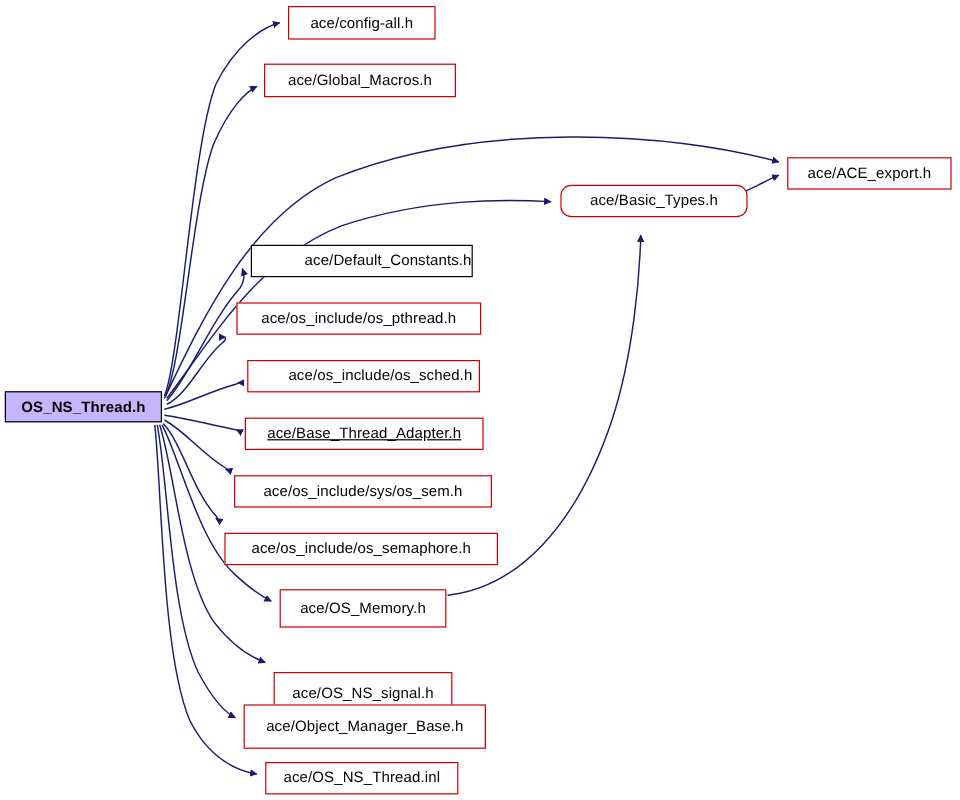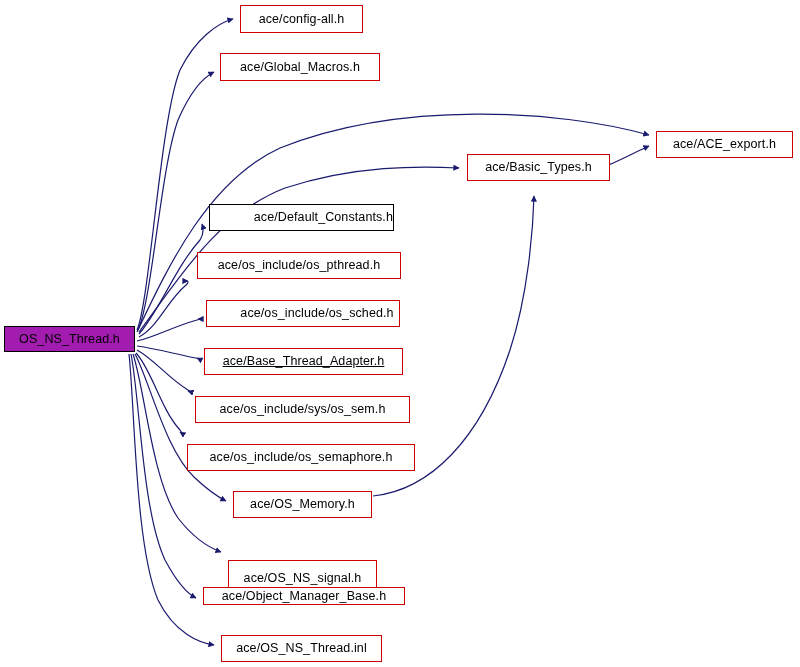--- a/index.html
+++ b/index.html
@@ -36,22 +36,23 @@
     white-space: nowrap;
     line-height: 1;
     letter-spacing: 0.1px;
     z-index: 2;
   }
   .node.plain {
     border-color: #000000;
     justify-content: flex-end;
   }
   .node.root {
-    background: #a21caf;
+    background: #c4b5fd;
     border-color: #000000;
+    font-weight: bold;
   }
   .node-label {
     pointer-events: none;
   }
 </style>
 </head>
 <body>
 
 <div id="canvas">
   <svg id="edges" viewBox="0 0 800 667" width="800" height="667" xmlns="http://www.w3.org/2000/svg">
@@ -85,47 +86,47 @@
       </div>
       <div class="node" style="left: 240px; top: 5px; width: 123px; height: 28px;">
         <span class="node-label">ace/config-all.h</span>
       </div>
       <div class="node" style="left: 220px; top: 53px; width: 160px; height: 28px; text-align: center;">
         <span class="node-label">ace/Global_Macros.h</span>
       </div>
       <div class="node" style="left: 656px; top: 131px; width: 137px; height: 27px;">
         <span class="node-label">ace/ACE_export.h</span>
       </div>
-      <div class="node" style="left: 467px; top: 154px; width: 143px; height: 27px;">
+      <div class="node" style="left: 467px; top: 154px; width: 156px; height: 27px; border-radius: 9px;">
         <span class="node-label">ace/Basic_Types.h</span>
       </div>
       <div class="node plain" style="left: 209px; top: 204px; width: 185px; height: 27px;">
         <span class="node-label">ace/Default_Constants.h</span>
       </div>
       <div class="node" style="left: 197px; top: 252px; width: 204px; height: 27px;">
         <span class="node-label">ace/os_include/os_pthread.h</span>
       </div>
       <div class="node" style="left: 206px; top: 300px; width: 194px; height: 27px; padding-left: 28px;">
         <span class="node-label">ace/os_include/os_sched.h</span>
       </div>
       <div class="node" style="left: 204px; top: 348px; width: 199px; height: 27px; text-decoration: underline;">
         <span class="node-label">ace/Base_Thread_Adapter.h</span>
       </div>
       <div class="node" style="left: 195px; top: 396px; width: 215px; height: 27px;">
         <span class="node-label">ace/os_include/sys/os_sem.h</span>
       </div>
       <div class="node" style="left: 187px; top: 444px; width: 228px; height: 27px;">
         <span class="node-label">ace/os_include/os_semaphore.h</span>
       </div>
-      <div class="node" style="left: 233px; top: 491px; width: 139px; height: 27px;">
+      <div class="node" style="left: 233px; top: 491px; width: 139px; height: 32px;">
         <span class="node-label">ace/OS_Memory.h</span>
       </div>
       <div class="node" style="left: 228px; top: 560px; width: 149px; height: 37px;">
         <span class="node-label">ace/OS_NS_signal.h</span>
       </div>
-      <div class="node" style="left: 203px; top: 587px; width: 202px; height: 18px;">
+      <div class="node" style="left: 203px; top: 587px; width: 202px; height: 37px;">
         <span class="node-label">ace/Object_Manager_Base.h</span>
       </div>
       <div class="node" style="left: 221px; top: 635px; width: 161px; height: 27px; align-items: center;">
         <span class="node-label">ace/OS_NS_Thread.inl</span>
       </div>
     </div>
 </div>
 
 </body></html>

